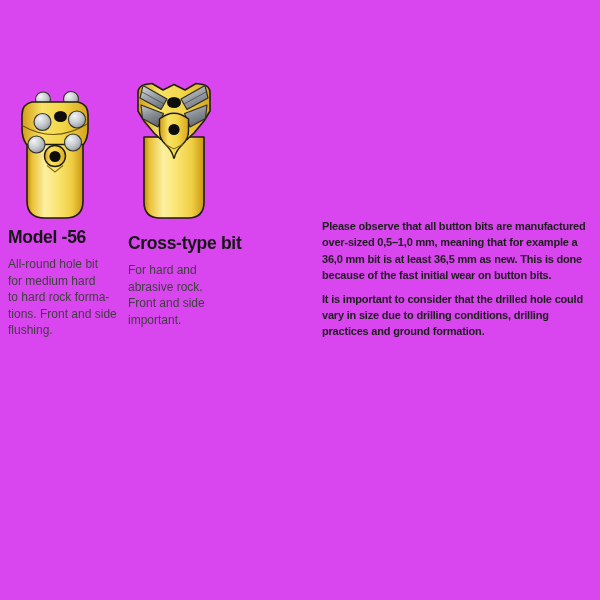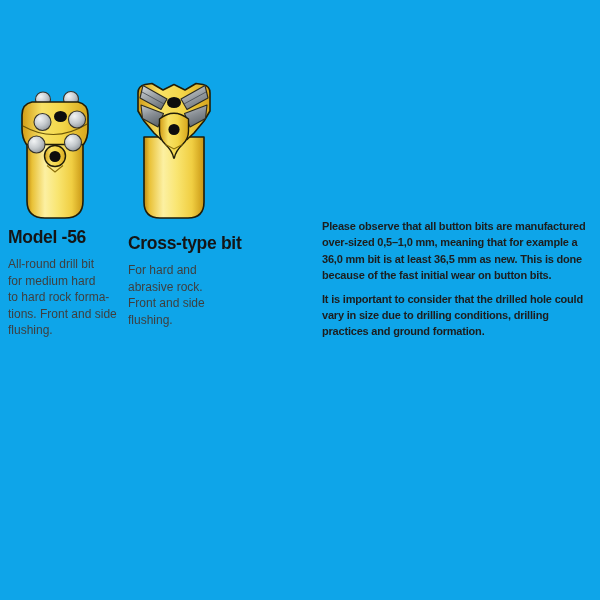--- a/index.html
+++ b/index.html
@@ -1,19 +1,19 @@
 <!DOCTYPE html>
 <html><head>
 <meta charset="utf-8">
 <style>
   html,body{margin:0;padding:0;}
   .canvas{
     position:relative;
     width:600px;height:600px;
-    background:#0ea5e9;
+    background:#d946ef;
     overflow:hidden;
     font-family:"Liberation Sans", sans-serif;
   }
   .bit-illustration{position:absolute;}
   .bit-1{left:16px;top:89px;}
   .bit-2{left:136px;top:79px;}
   .product-col{position:absolute;top:227px;}
   .col-1{left:8px;width:130px;}
   .col-2{left:128px;width:132px;margin-top:6px;}
   .product-title{
@@ -110,33 +110,33 @@
     <path d="M71,26 L48.5,34.5 L54,48 L69.5,39.5 Z" fill="url(#b2insDk)" stroke="#2B2B22" stroke-width="1.1" stroke-linejoin="round"></path>
     <path d="M6,13 L28,25 M70,13 L48,25" fill="none" stroke="#4C525A" stroke-width="0.9"></path>
     <ellipse cx="38" cy="23.5" rx="7" ry="5.5" fill="#0D0D0D"></ellipse>
     <path d="M23.5,40 Q38,28.5 52.5,40 L52.5,52 Q52.5,60 46.5,65.5 Q40,71.5 38.3,79 L37.7,79 Q36,71.5 29.5,65.5 Q23.5,60 23.5,52 Z" fill="url(#b2head)" stroke="#201D08" stroke-width="1.4" stroke-linejoin="round"></path>
     <circle cx="38" cy="50.5" r="5.6" fill="#0D0D0D"></circle>
     <path d="M29.5,65.5 L38,70 L46.5,65.5" fill="none" stroke="#8A6D0A" stroke-width="1.1"></path>
   </svg>
 
   <div class="product-col col-1">
     <h3 class="product-title">Model -56</h3>
-    <p class="product-desc">All-round drill bit
+    <p class="product-desc">All-round hole bit
 for medium hard
 to hard rock forma-
 tions. Front and side
 flushing.</p>
   </div>
 
   <div class="product-col col-2">
     <h3 class="product-title">Cross-type bit</h3>
     <p class="product-desc">For hard and
 abrasive rock.
 Front and side
-flushing.</p>
+important.</p>
   </div>
 
   <div class="note-block">
     <p>Please observe that all button bits are manufactured
 over-sized 0,5–1,0 mm, meaning that for example a
 36,0 mm bit is at least 36,5 mm as new. This is done
 because of the fast initial wear on button bits.</p>
     <p>It is important to consider that the drilled hole could
 vary in size due to drilling conditions, drilling
 practices and ground formation.</p>

